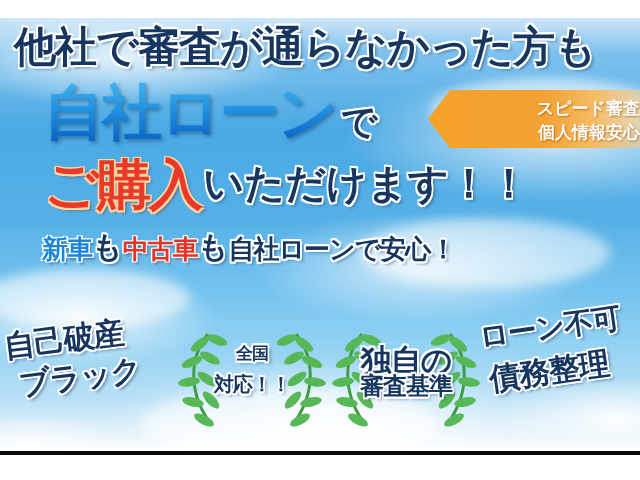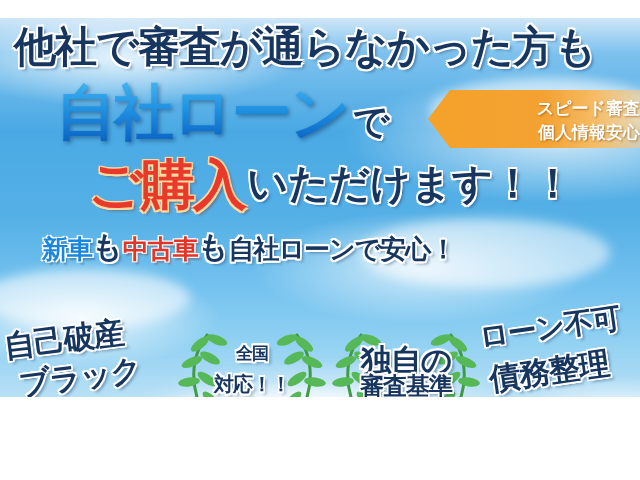--- a/index.html
+++ b/index.html
@@ -1,19 +1,19 @@
 <!DOCTYPE html>
 <html><head>
 <meta charset="utf-8">
 <style>
   html,body{margin:0;padding:0;background:#ffffff;}
   body{width:640px;height:480px;overflow:hidden;
        font-family:"DejaVu Sans","Liberation Sans",sans-serif;}
 
-  #banner{position:relative;width:640px;height:397px;background:#ffffff;overflow:hidden;}
+  #banner{position:relative;width:640px;height:480px;background:#ffffff;overflow:hidden;}
 
   
   #sky{position:absolute;left:0;top:18px;width:640px;height:433px;overflow:hidden;
        background:
          radial-gradient(ellipse 200px 70px at 80px 300px, rgba(255,255,255,.85), rgba(255,255,255,0) 70%),
          radial-gradient(ellipse 240px 80px at 420px 250px, rgba(255,255,255,.70), rgba(255,255,255,0) 70%),
          radial-gradient(ellipse 300px 90px at 560px 120px, rgba(255,255,255,.75), rgba(255,255,255,0) 72%),
          radial-gradient(ellipse 260px 70px at 120px 40px,  rgba(255,255,255,.80), rgba(255,255,255,0) 70%),
          radial-gradient(ellipse 340px 110px at 330px 415px, rgba(255,255,255,.95), rgba(255,255,255,0) 68%),
          radial-gradient(ellipse 180px 60px at 615px 400px, rgba(255,255,255,.90), rgba(255,255,255,0) 70%),
@@ -45,28 +45,28 @@
             -webkit-text-fill-color:transparent;
             filter:drop-shadow(2px 2px 2px rgba(10,40,80,.45));}
   .blueplain{color:#1a86dc;
              text-shadow:-1.4px -1.4px 0 #fff,1.4px -1.4px 0 #fff,-1.4px 1.4px 0 #fff,
                          1.4px 1.4px 0 #fff,2.5px 2.5px 2px rgba(20,50,90,.40);}
   
   .redgrad{color:#e8392a;
            text-shadow:-1.5px -1.5px 0 #ffd9a0,1.5px -1.5px 0 #ffd9a0,
                        -1.5px 1.5px 0 #ffd9a0,1.5px 1.5px 0 #ffd9a0,
                        0 -1.5px 0 #ffd9a0,0 1.5px 0 #ffd9a0,
-                       3px 3px 3px rgba(120,30,10,.40);margin-left:44px;}
+                       3px 3px 3px rgba(120,30,10,.40);}
   .redplain{color:#e33527;
             text-shadow:-1.3px -1.3px 0 #fff,1.3px -1.3px 0 #fff,-1.3px 1.3px 0 #fff,
                         1.3px 1.3px 0 #fff,2.5px 2.5px 2px rgba(120,30,10,.35);}
 
   
   #l1{left:14px; top:26px;  font-size:42px; letter-spacing:-1px;}
-  #l2wrap{position:absolute;left:56px;top:82px;display:flex;align-items:flex-end;text-align:center;}
+  #l2wrap{position:absolute;left:44px;top:82px;display:flex;align-items:flex-end;text-align:center;}
   #l2a{font-size:60px;font-weight:bold;letter-spacing:-2px;line-height:1;}
   #l2b{font-size:36px;font-weight:bold;margin-left:4px;margin-bottom:2px;line-height:1;}
   #l3wrap{position:absolute;left:44px;top:158px;display:flex;align-items:flex-end;}
   #l3a{font-size:54px;font-weight:bold;letter-spacing:-2px;line-height:1;}
   #l3b{font-size:40px;font-weight:bold;margin-left:2px;margin-bottom:9px;line-height:1;}
   #l4wrap{position:absolute;left:42px;top:232px;display:flex;align-items:flex-end;}
   #l4wrap span{font-weight:bold;line-height:1;}
   .l4big{font-size:26px;letter-spacing:-1px;}
   .l4mid{font-size:30px;}
 

